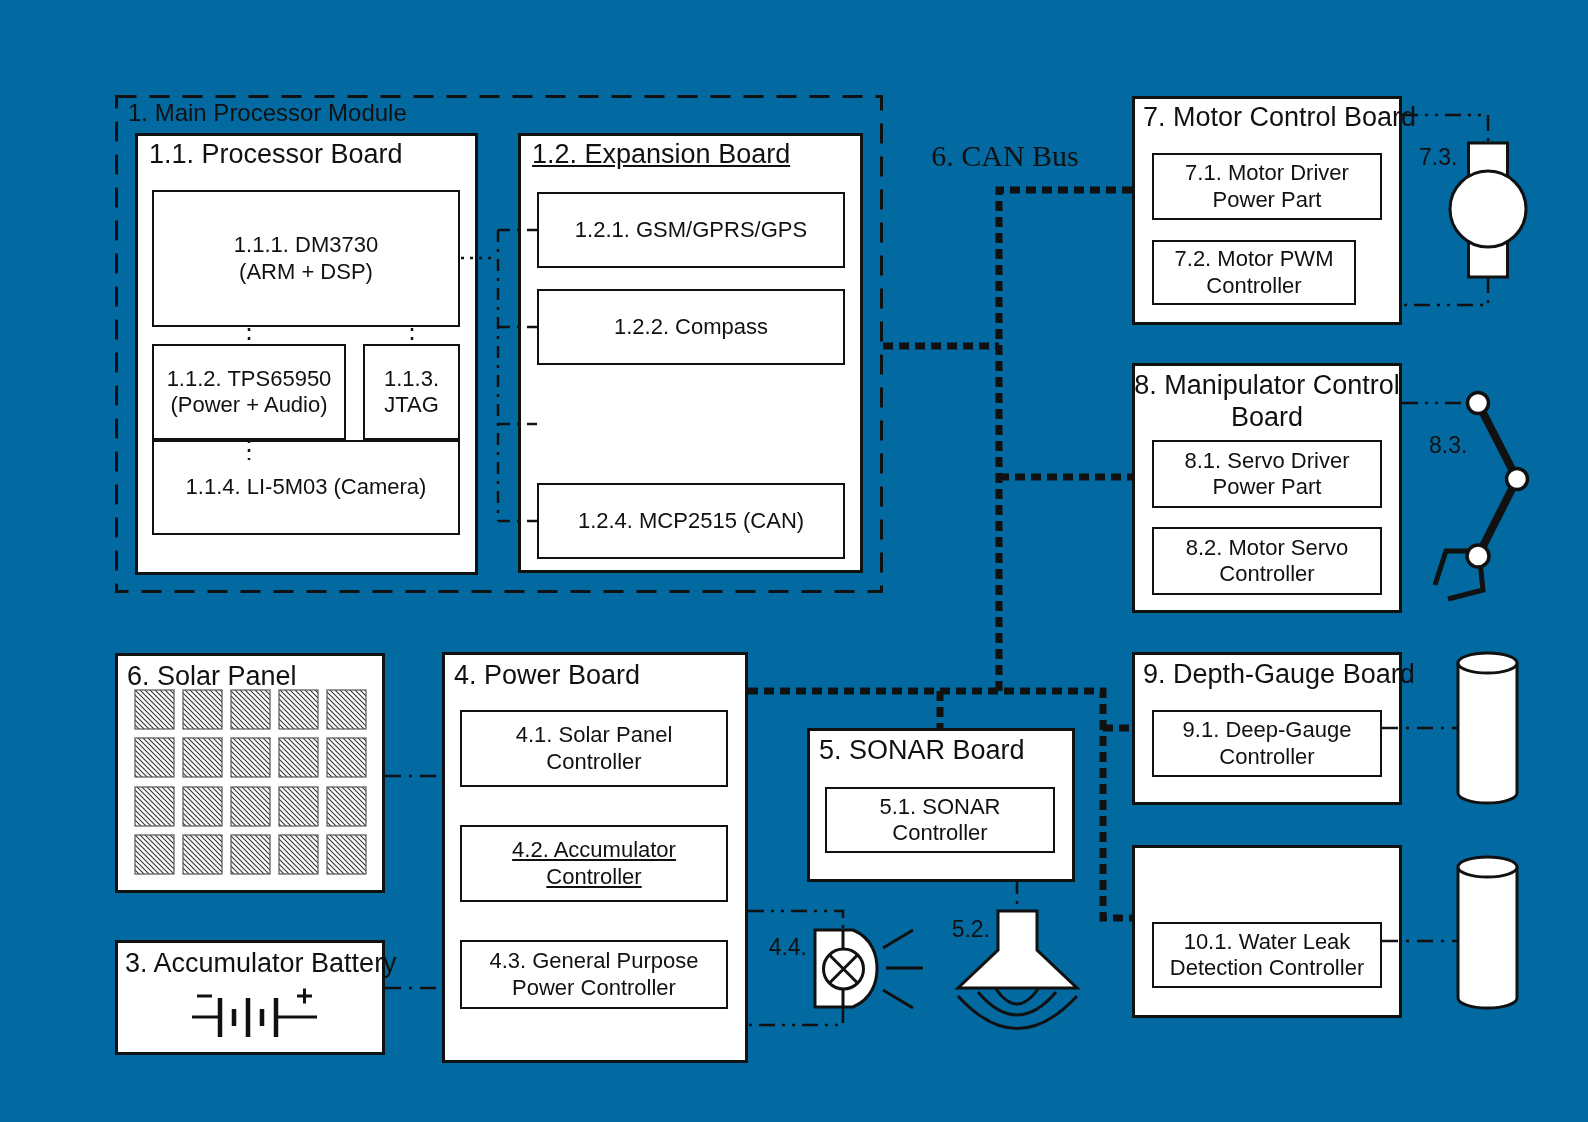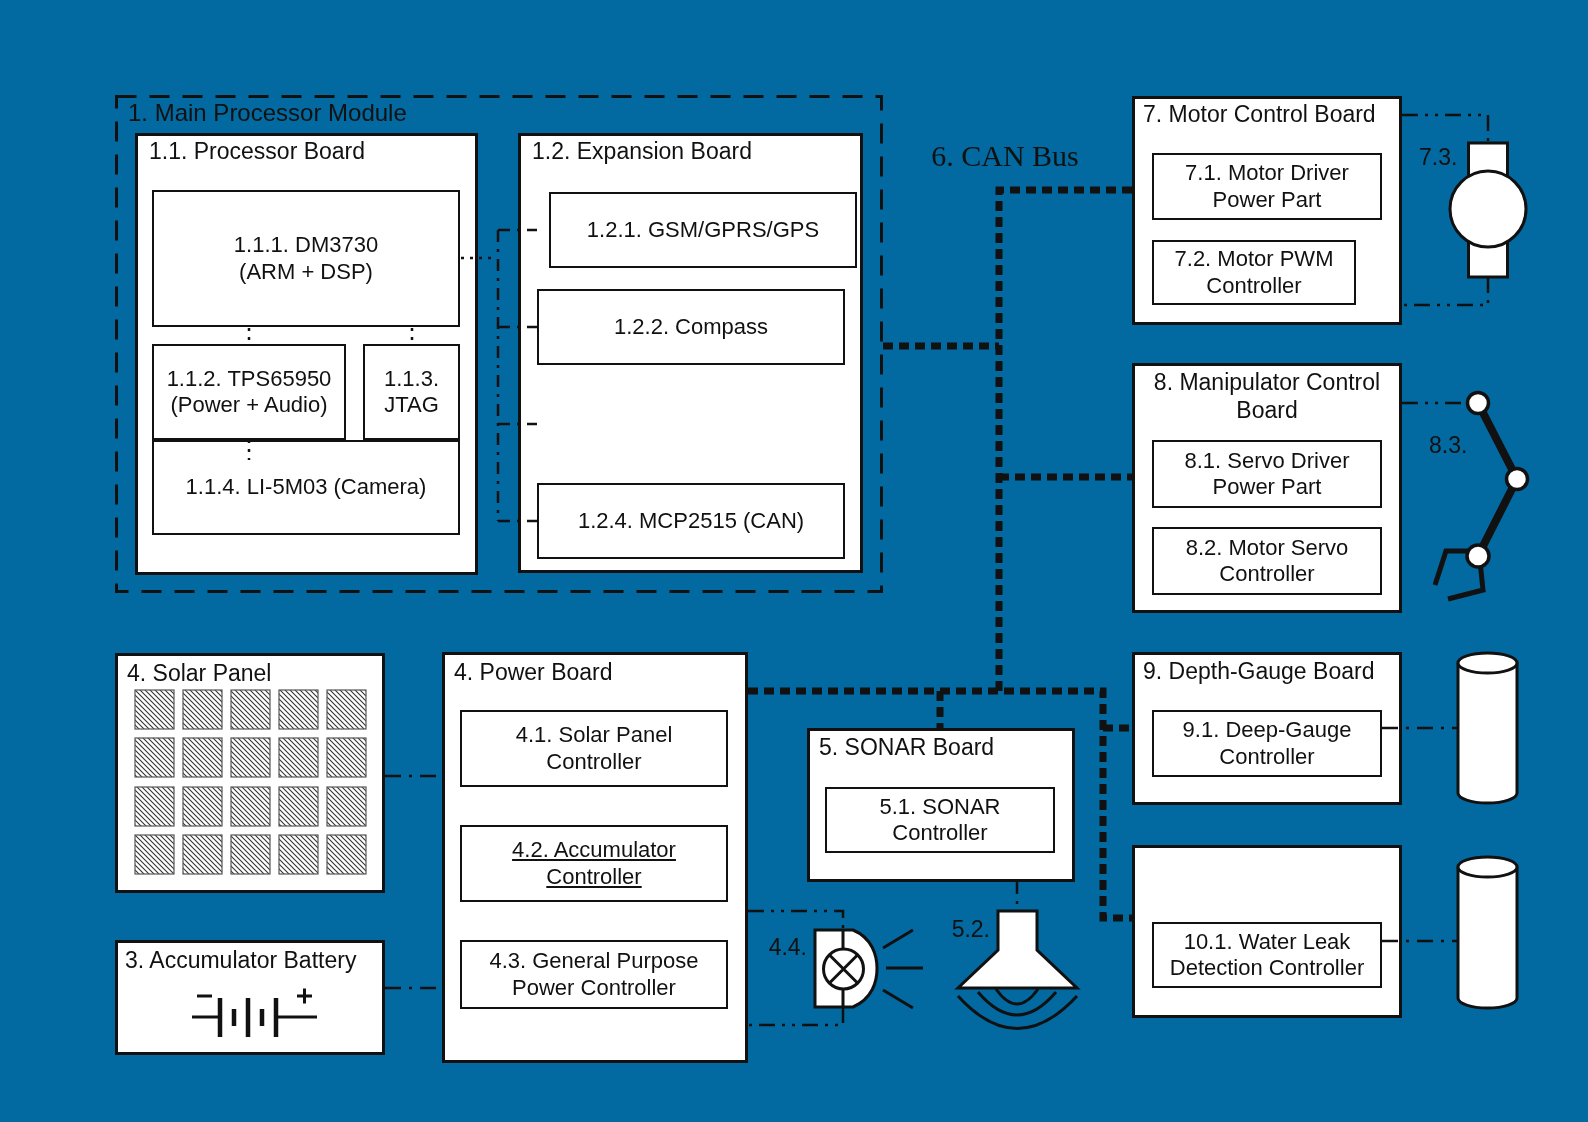--- a/index.html
+++ b/index.html
@@ -9,21 +9,21 @@
   }
   .board {
     position:absolute; border:3px solid #111111; box-sizing:border-box; background:#ffffff;
   }
   .ibox {
     position:absolute; border:2.5px solid #111111; box-sizing:border-box; background:#ffffff;
     display:flex; align-items:center; justify-content:center; text-align:center;
     white-space:pre-line; font-size:22px; line-height:1.2;
   }
   .btitle {
-    position:absolute; font-size:23px; line-height:1.2; white-space:pre-line;
+    position:absolute; font-size:27px; line-height:1.2; white-space:pre-line;
   }
   .btitle.center { text-align:center; }
   .lbl { position:absolute; font-size:23px; line-height:1.1; }
   .lbl.center { text-align:center; }
   .lbl.right { text-align:right; }
   .canbus-lbl { position:absolute; font-size:30px; text-align:center; }
   .m-lbl { position:absolute; font-size:30px; text-align:center; }
   svg.overlay { position:absolute; left:0; top:0; pointer-events:none; }
   .s-border { fill:none; stroke:#111111; stroke-width:3; stroke-dasharray:20 13; }
   .s-bus    { fill:none; stroke:#111111; stroke-width:7; stroke-dasharray:10 6; }
@@ -50,29 +50,29 @@
   <div class="btitle" style="left:149px; top:138px;">1.1. Processor Board</div>
   <div class="ibox" style="left:152px; top:190px; width:308px; height:137px;">1.1.1. DM3730
 (ARM + DSP)</div>
   <div class="ibox" style="left:152px; top:344px; width:194px; height:96px;">1.1.2. TPS65950
 (Power + Audio)</div>
   <div class="ibox" style="left:363px; top:344px; width:97px; height:96px;">1.1.3.
 JTAG</div>
   <div class="ibox" style="left:152px; top:440px; width:308px; height:95px;text-align:right;">1.1.4. LI-5M03 (Camera)</div>
 
   <div class="board" style="left:518px; top:133px; width:345px; height:440px;"></div>
-  <div class="btitle" style="left:532px; top:138px;">1.2. Expansion Board</div>
-  <div class="ibox" style="left:537px; top:192px; width:308px; height:76px;margin-left:12px;">1.2.1. GSM/GPRS/GPS</div>
+  <div class="btitle" style="left:532px; top:138px;text-decoration:underline;">1.2. Expansion Board</div>
+  <div class="ibox" style="left:537px; top:192px; width:308px; height:76px;">1.2.1. GSM/GPRS/GPS</div>
   <div class="ibox" style="left:537px; top:289px; width:308px; height:76px;">1.2.2. Compass</div>
   <div class="ibox" style="left:537px; top:483px; width:308px; height:76px;">1.2.4. MCP2515 (CAN)</div>
 
   <div class="canbus-lbl" style="left:915px; top:139px; width:180px;font-family:Liberation Serif, serif;">6. CAN Bus</div>
 
   <div class="board" style="left:115px; top:653px; width:270px; height:240px;"></div>
-  <div class="btitle" style="left:127px; top:660px;">4. Solar Panel</div>
+  <div class="btitle" style="left:127px; top:660px;">6. Solar Panel</div>
 
   <div class="board" style="left:115px; top:940px; width:270px; height:115px;"></div>
   <div class="btitle" style="left:125px; top:947px;">3. Accumulator Battery</div>
 
   <div class="board" style="left:442px; top:652px; width:306px; height:411px;"></div>
   <div class="btitle" style="left:454px; top:659px;">4. Power Board</div>
   <div class="ibox" style="left:460px; top:710px; width:268px; height:77px;">4.1. Solar Panel
 Controller</div>
   <div class="ibox" style="left:460px; top:825px; width:268px; height:77px;text-decoration:underline;">4.2. Accumulator
 Controller</div>

